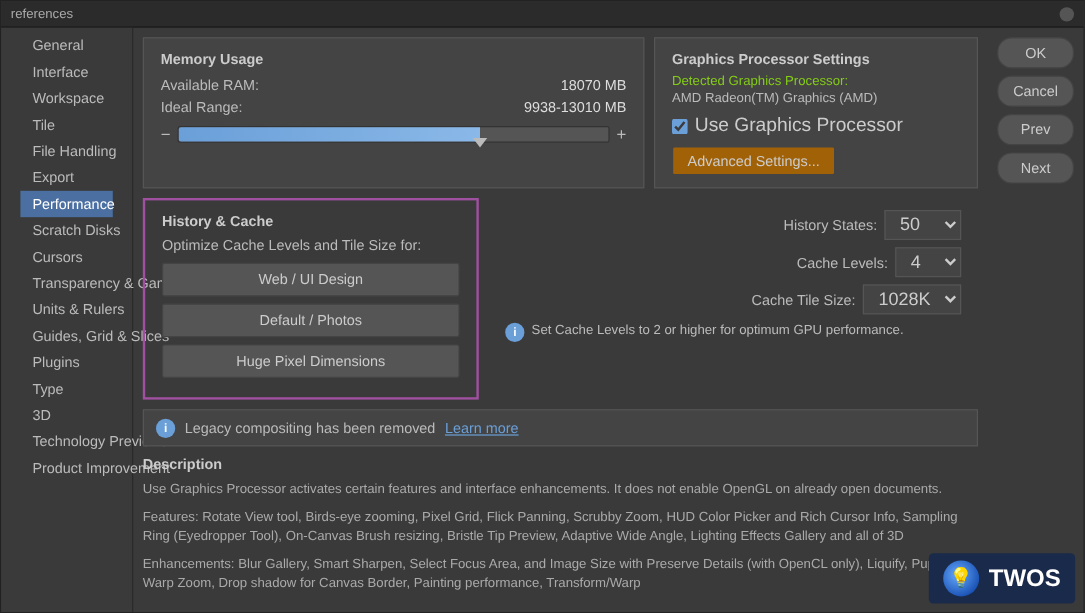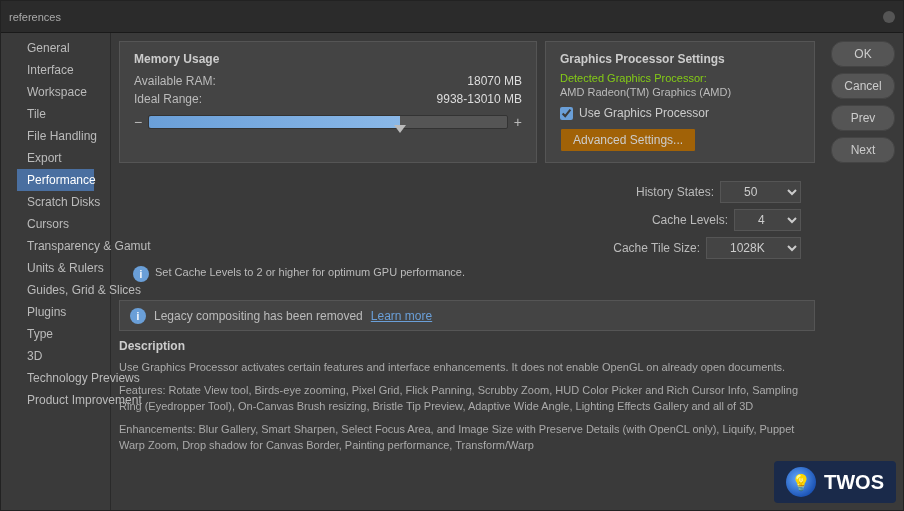--- a/index.html
+++ b/index.html
@@ -24,21 +24,21 @@
 
     .title-bar {
       background: #2b2b2b;
       color: #aaa;
       padding: 3px 8px;
       font-size: 11px;
       border-bottom: 1px solid #1a1a1a;
       display: flex;
       align-items: center;
       justify-content: space-between;
-      height: 32px;
+      height: 22px;
     }
 
     .title-bar-close {
       width: 12px;
       height: 12px;
       background: #555;
       border-radius: 50%;
       cursor: pointer;
     }
 
@@ -181,21 +181,21 @@
     .detected-value { color: #bbb; font-size: 11px; margin-bottom: 8px; }
 
     .checkbox-row {
       display: flex;
       align-items: center;
       gap: 6px;
       margin-bottom: 8px;
     }
 
     .checkbox-row input[type=checkbox] { accent-color: #6a9fd8; }
-    .checkbox-row label { color: #ccc; font-size: 12px; cursor: pointer; }
+    .checkbox-row label { color: #ccc; font-size: 16px; cursor: pointer; }
 
     .advanced-btn {
       background: #a16207;
       border: 1px solid #444;
       color: #ccc;
       padding: 4px 12px;
       font-size: 12px;
       cursor: pointer;
       border-radius: 2px;
     }
@@ -241,22 +241,22 @@
       margin-bottom: 6px;
       justify-content: flex-end;
     }
 
     .cache-row label { color: #bbb; font-size: 12px; }
 
     .cache-select {
       background: #444;
       border: 1px solid #555;
       color: #ccc;
-      padding: 2px 19px;
-      font-size: 12px;
+      padding: 2px 8px;
+      font-size: 15px;
       min-width: 55px;
     }
 
     .gpu-notice {
       display: flex;
       align-items: flex-start;
       gap: 6px;
       margin-top: 6px;
     }
 
@@ -412,20 +412,27 @@
             <div class="checkbox-row">
               <input type="checkbox" id="use-gpu" checked="" style="">
               <label for="use-gpu">Use Graphics Processor</label>
             </div>
             <button class="advanced-btn">Advanced Settings...</button>
           </div>
         </div>
 
         <div class="history-cache-section">
 
+          <div class="history-cache-panel">
+            <div class="hc-title">History &amp; Cache</div>
+            <div class="hc-subtitle">Optimize Cache Levels and Tile Size for:</div>
+            <button class="hc-button">Web / UI Design</button>
+            <button class="hc-button">Default / Photos</button>
+            <button class="hc-button">Huge Pixel Dimensions</button>
+          </div>
 
           <div class="right-cache-panel">
             <div class="cache-row">
               <label>History States:</label>
               <select class="cache-select">
                 <option>50</option>
                 <option>20</option>
                 <option>100</option>
               </select>
             </div>

